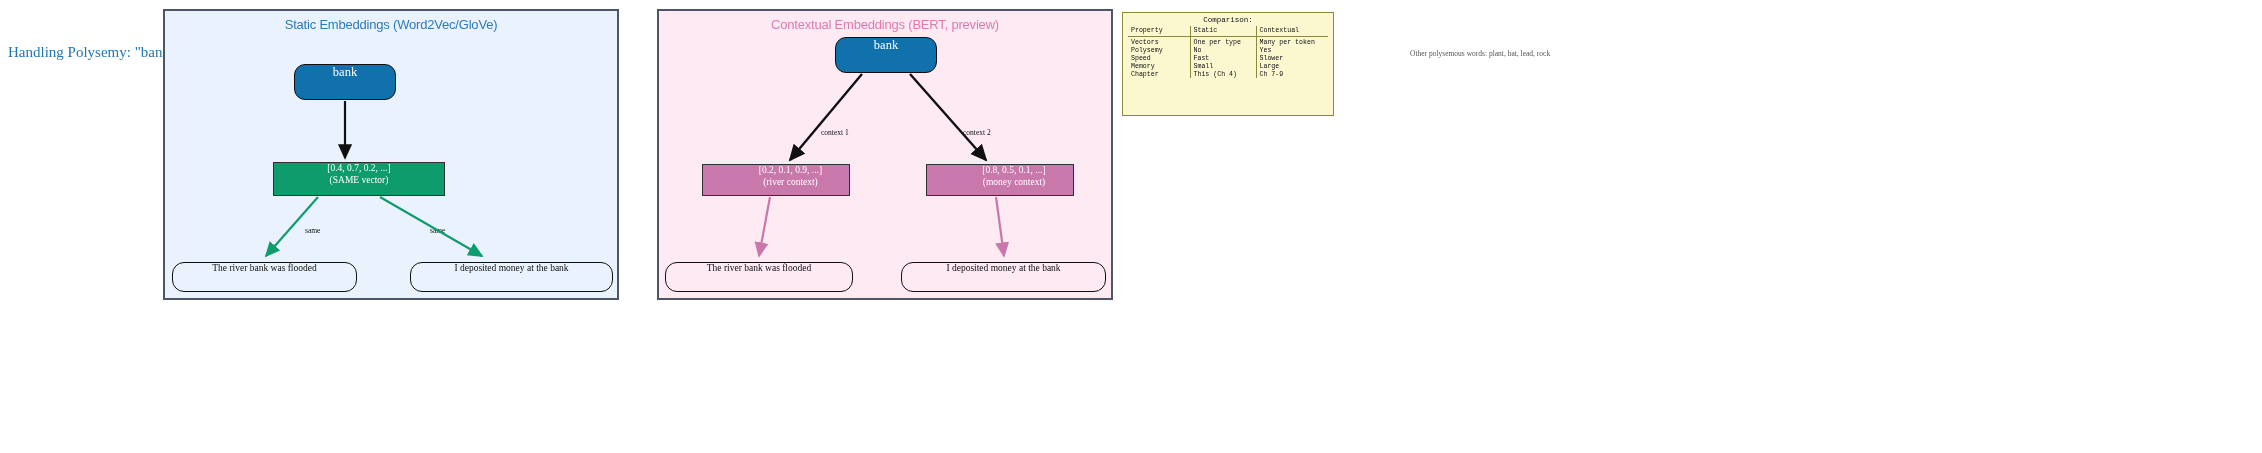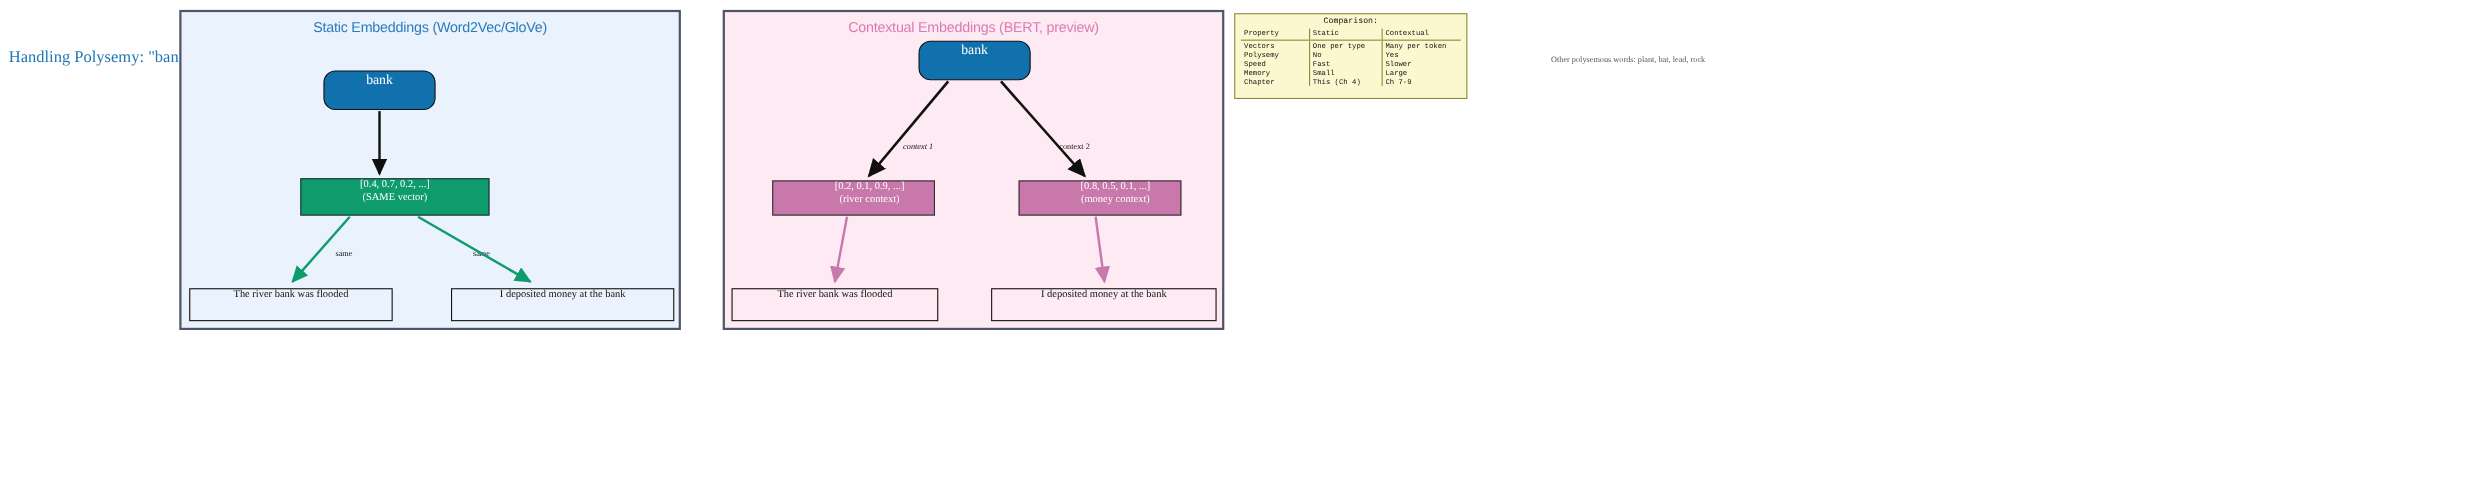--- a/index.html
+++ b/index.html
@@ -87,21 +87,21 @@
   }
   .node-vec-ctx {
     background: #c878aa;
     border: 1.5px solid #303030;
     color: #ffffff;
     font-size: 9.5px;
   }
   .node-sentence {
     background: transparent;
     border: 1.3px solid #101010;
-    border-radius: 0;
+    border-radius: 12px;
     color: #101010;
     font-size: 9.5px;
     font-family: Liberation Serif, serif;
   }
   .vec-line1 { display:block; }
   .vec-line2 { display:block; }
 
   
   #static-word      { left: 294px; top: 64px;  width: 102px; height: 36px; }
   #static-vector    { left: 273px; top: 162px; width: 172px; height: 34px; }
@@ -124,30 +124,30 @@
   }
   .edge-label {
     position: absolute;
     font-size: 7.5px;
     color: #101010;
     font-family: "Liberation Serif", "DejaVu Serif", serif;
     white-space: nowrap;
   }
   #label-same-1 { left: 305px; top: 226px; }
   #label-same-2 { left: 430px; top: 226px; }
-  #label-context-1 { left: 821px; top: 128px; font-style: italic; }
+  #label-context-1 { left: 821px; top: 128px; }
   #label-context-2 { left: 963px; top: 128px; }
 
   
   #comparison-box {
     position: absolute;
     left: 1122px;
     top: 12px;
     width: 212px;
-    height: 78px;
+    height: 104px;
     background: #fbf8d0;
     border: 1.5px solid #8a8a3a;
     box-sizing: border-box;
     padding: 3px 5px 4px 5px;
     font-family: "Liberation Mono", "DejaVu Sans Mono", monospace;
   }
   #comparison-caption {
     text-align: center;
     font-size: 7.5px;
     color: #101010;

